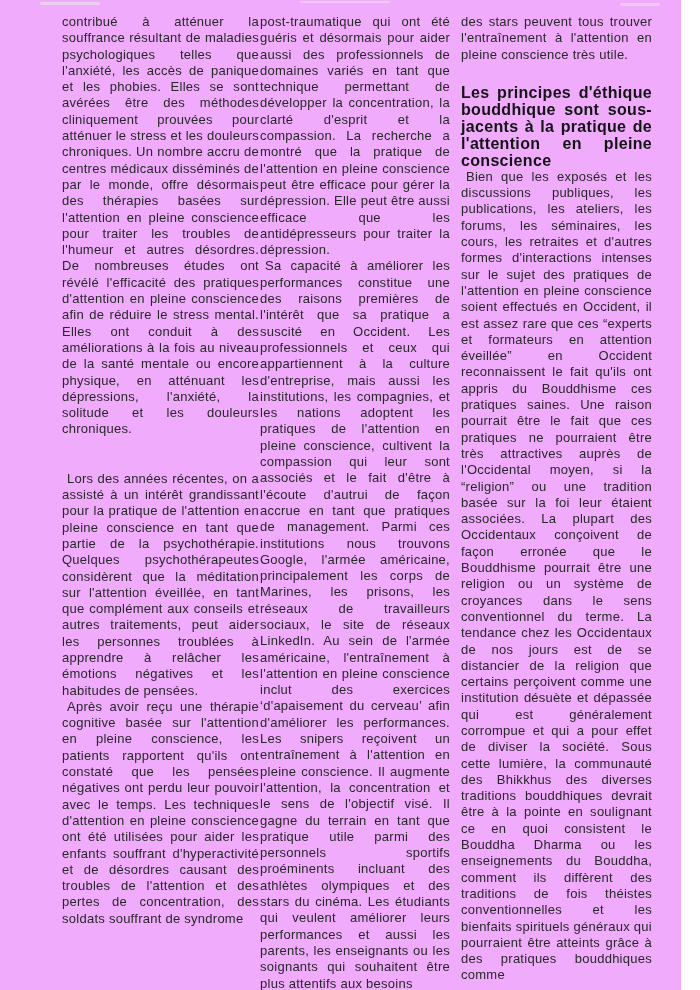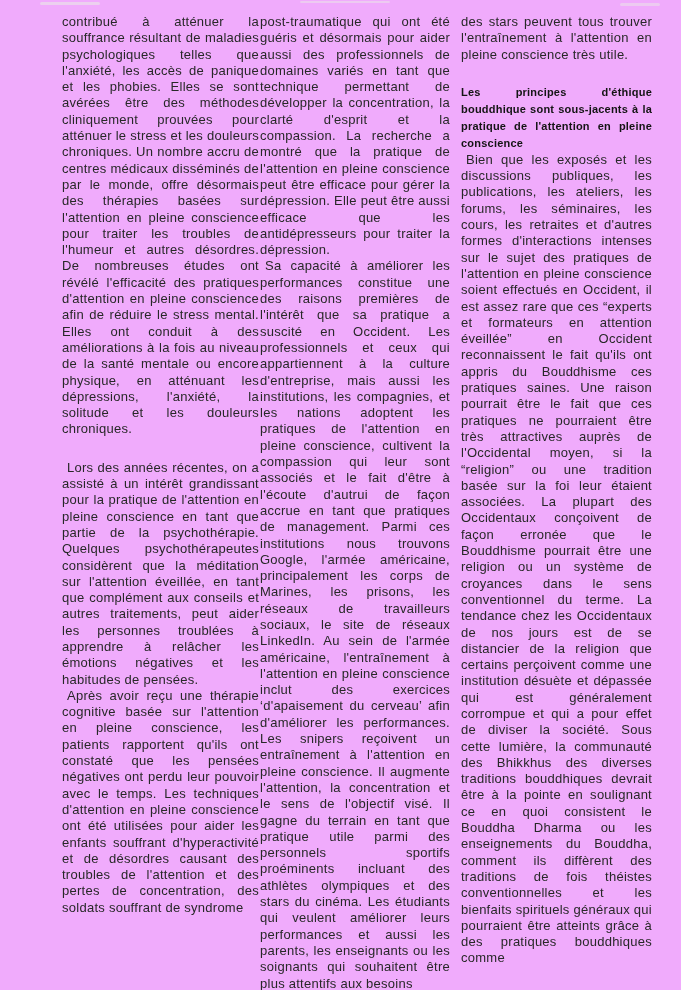--- a/index.html
+++ b/index.html
@@ -41,26 +41,26 @@
     margin: 0;
     font-size: 13px;
     line-height: 16.3px;
     text-align: justify;
     letter-spacing: 0.02em;
     hyphens: auto;
     -webkit-hyphens: auto;
   }
   .heading {
     font-weight: bold;
-    font-size: 11px;
+    font-size: 16px;
     line-height: 17px;
     color: #141414;
   }
   
-  #col1 .block:nth-child(2) { margin-top: 22px; }
+  #col1 .block:nth-child(2) { margin-top: 33px; }
   #col1 .block:nth-child(3) { margin-top: 0; }
   #col3 .block:nth-child(2) { margin-top: 21px; }
   
   #col1 .block:nth-child(2),
   #col1 .block:nth-child(3),
   #col2 .block:nth-child(2),
   #col3 .block:nth-child(3) { text-indent: 5px; }
 
   .page-number {
     position: absolute;

